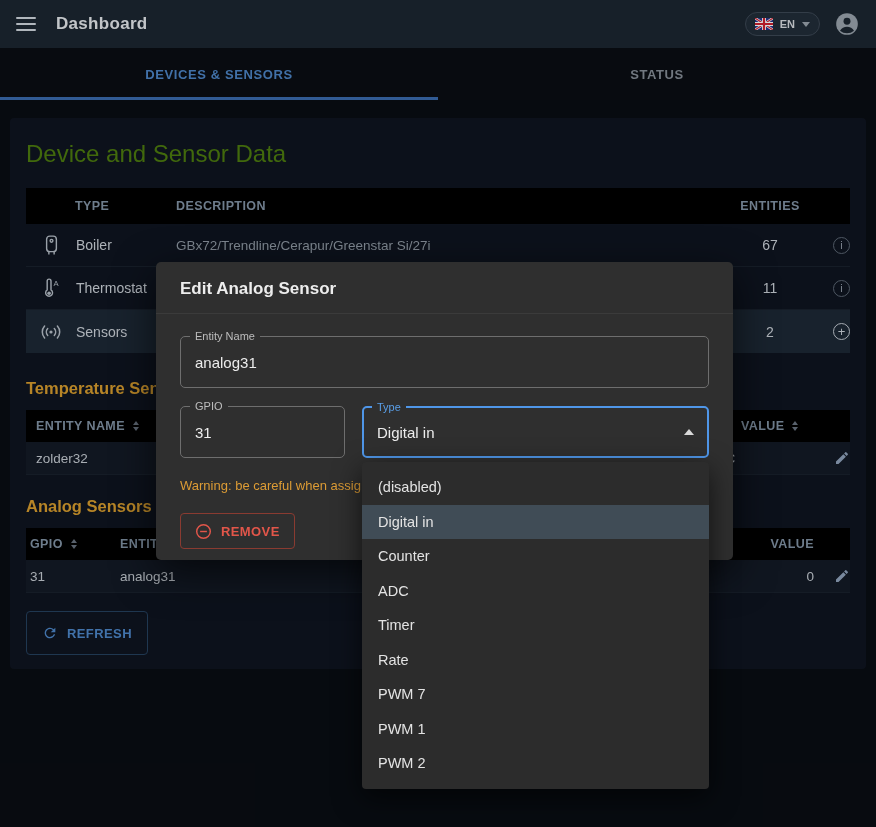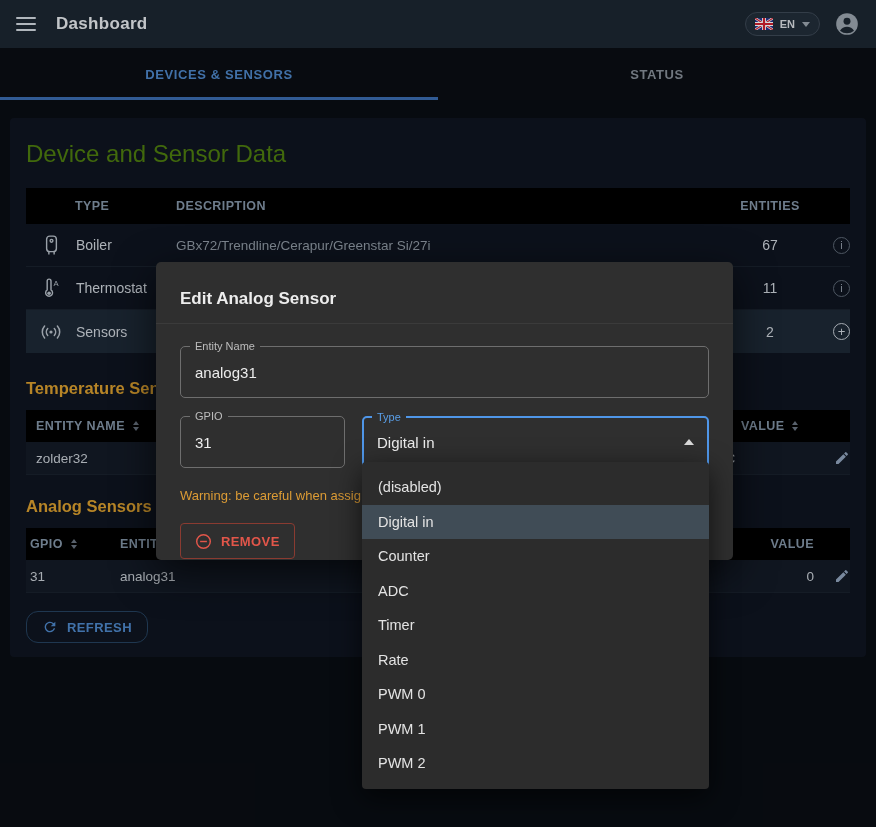--- a/index.html
+++ b/index.html
@@ -60,29 +60,29 @@
   .pad-l51{padding-left:51px}
   .val-r{padding-right:2px}
   .val-r6{text-align:right;padding-right:6px}
   .th{display:flex;align-items:center;cursor:pointer}
   .sort{display:inline-flex;flex-direction:column;gap:2px;margin-left:8px}
   .sort i{display:block;width:0;height:0;border-left:3.5px solid transparent;border-right:3.5px solid transparent}
   .sort .up{border-bottom:4px solid #68727f}
   .sort .dn{border-top:4px solid #68727f}
   .edit-cell{display:flex;justify-content:flex-end;cursor:pointer}
 
-  .refresh-btn{margin-top:18px;display:inline-flex;align-items:center;gap:9px;height:32px;padding:0 15px;
-               background:transparent;border:1px solid #25415f;border-radius:12px;color:#4d86c8;
+  .refresh-btn{margin-top:18px;display:inline-flex;align-items:center;gap:9px;height:44px;padding:0 15px;
+               background:transparent;border:1px solid #25415f;border-radius:4px;color:#4d86c8;
                font-family:inherit;font-size:13px;font-weight:700;letter-spacing:.4px;cursor:pointer}
 
   
   .scrim{position:absolute;inset:0;background:rgba(0,0,0,.15);z-index:5}
   .dialog{position:absolute;left:156px;top:262px;width:577px;height:298px;background:#2f2f2f;
           border-radius:5px;box-shadow:0 12px 40px rgba(0,0,0,.65);z-index:10}
-  .dlg-header{padding:27px 24px 14px;font-size:17px;font-weight:700;color:#ededed;
+  .dlg-header{padding:17px 24px 14px;font-size:17px;font-weight:700;color:#ededed;
               border-bottom:1px solid #3b3b3b}
   .dlg-body{padding:22px 24px 0}
   .field{position:relative;height:52px;border:1px solid #6e6e6e;border-radius:5px;display:flex;
          align-items:center;padding:0 14px;font-size:15px;color:#ececec;cursor:text}
   .flabel{position:absolute;top:-7px;left:9px;background:#2f2f2f;padding:0 5px;font-size:11px;color:#bdbdbd}
   .frow{display:flex;gap:17px;margin-top:18px}
   .field.gpio{width:165px}
   .field.type{flex:1;cursor:pointer}
   .field.focused{border:2px solid #4f96e8;padding:0 13px}
   .field.focused .flabel{color:#5a9fe8;left:8px}
@@ -312,18 +312,18 @@
     </div>
   </div>
 
   <div class="menu">
     <div class="menu-item">(disabled)</div>
     <div class="menu-item sel">Digital in</div>
     <div class="menu-item">Counter</div>
     <div class="menu-item">ADC</div>
     <div class="menu-item">Timer</div>
     <div class="menu-item">Rate</div>
-    <div class="menu-item">PWM 0</div>
+    <div class="menu-item">PWM 7</div>
     <div class="menu-item">PWM 1</div>
     <div class="menu-item">PWM 2</div>
   </div>
 
 </div>
 
 </body></html>

